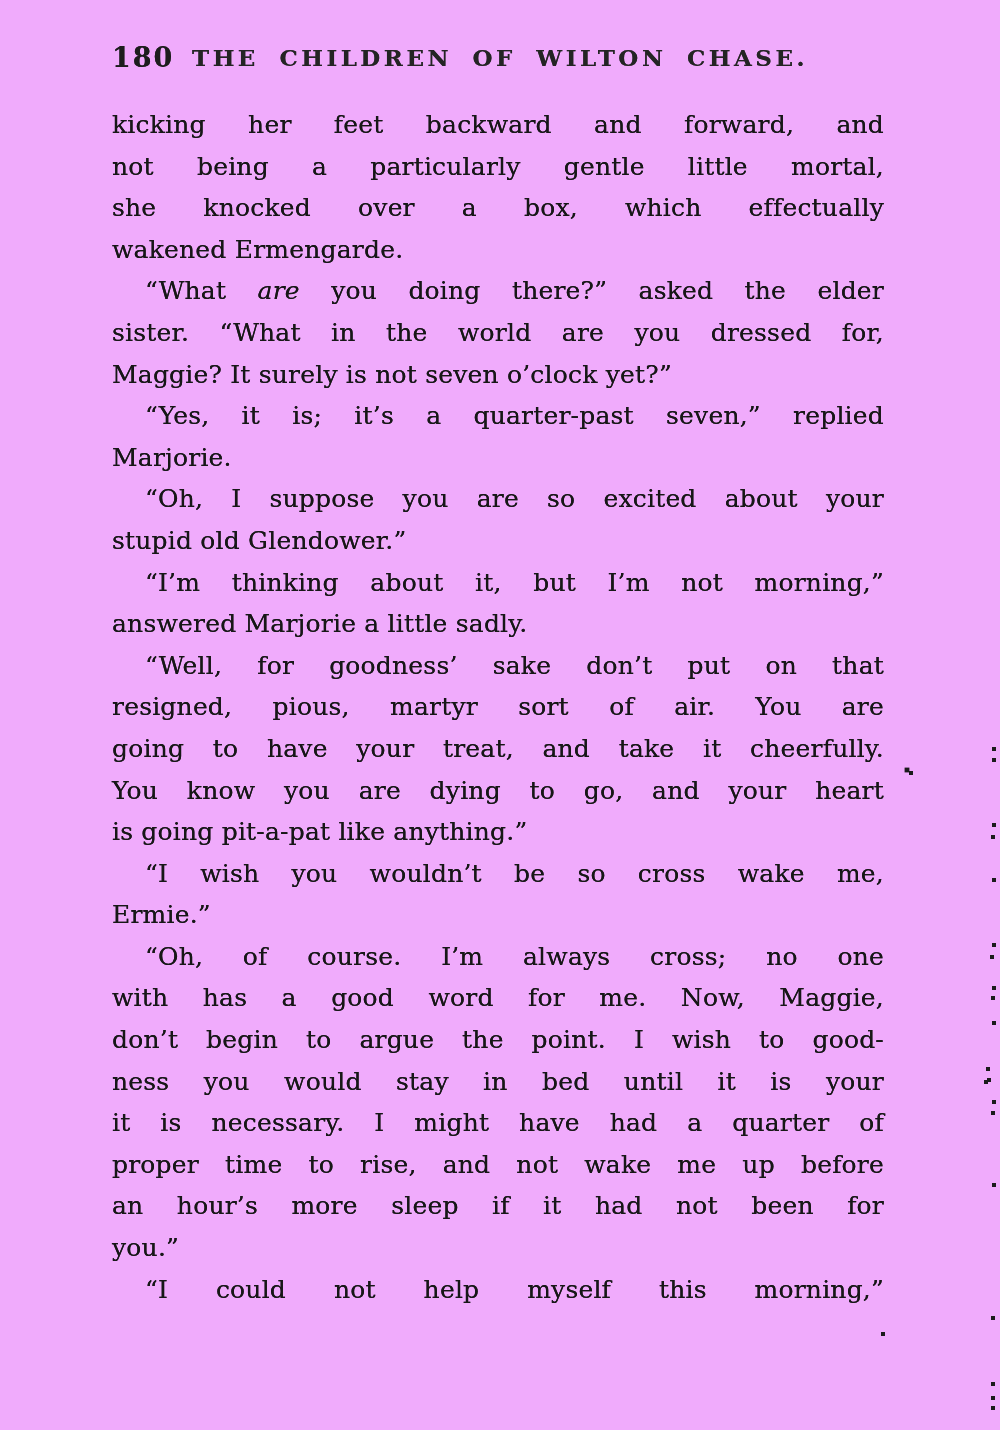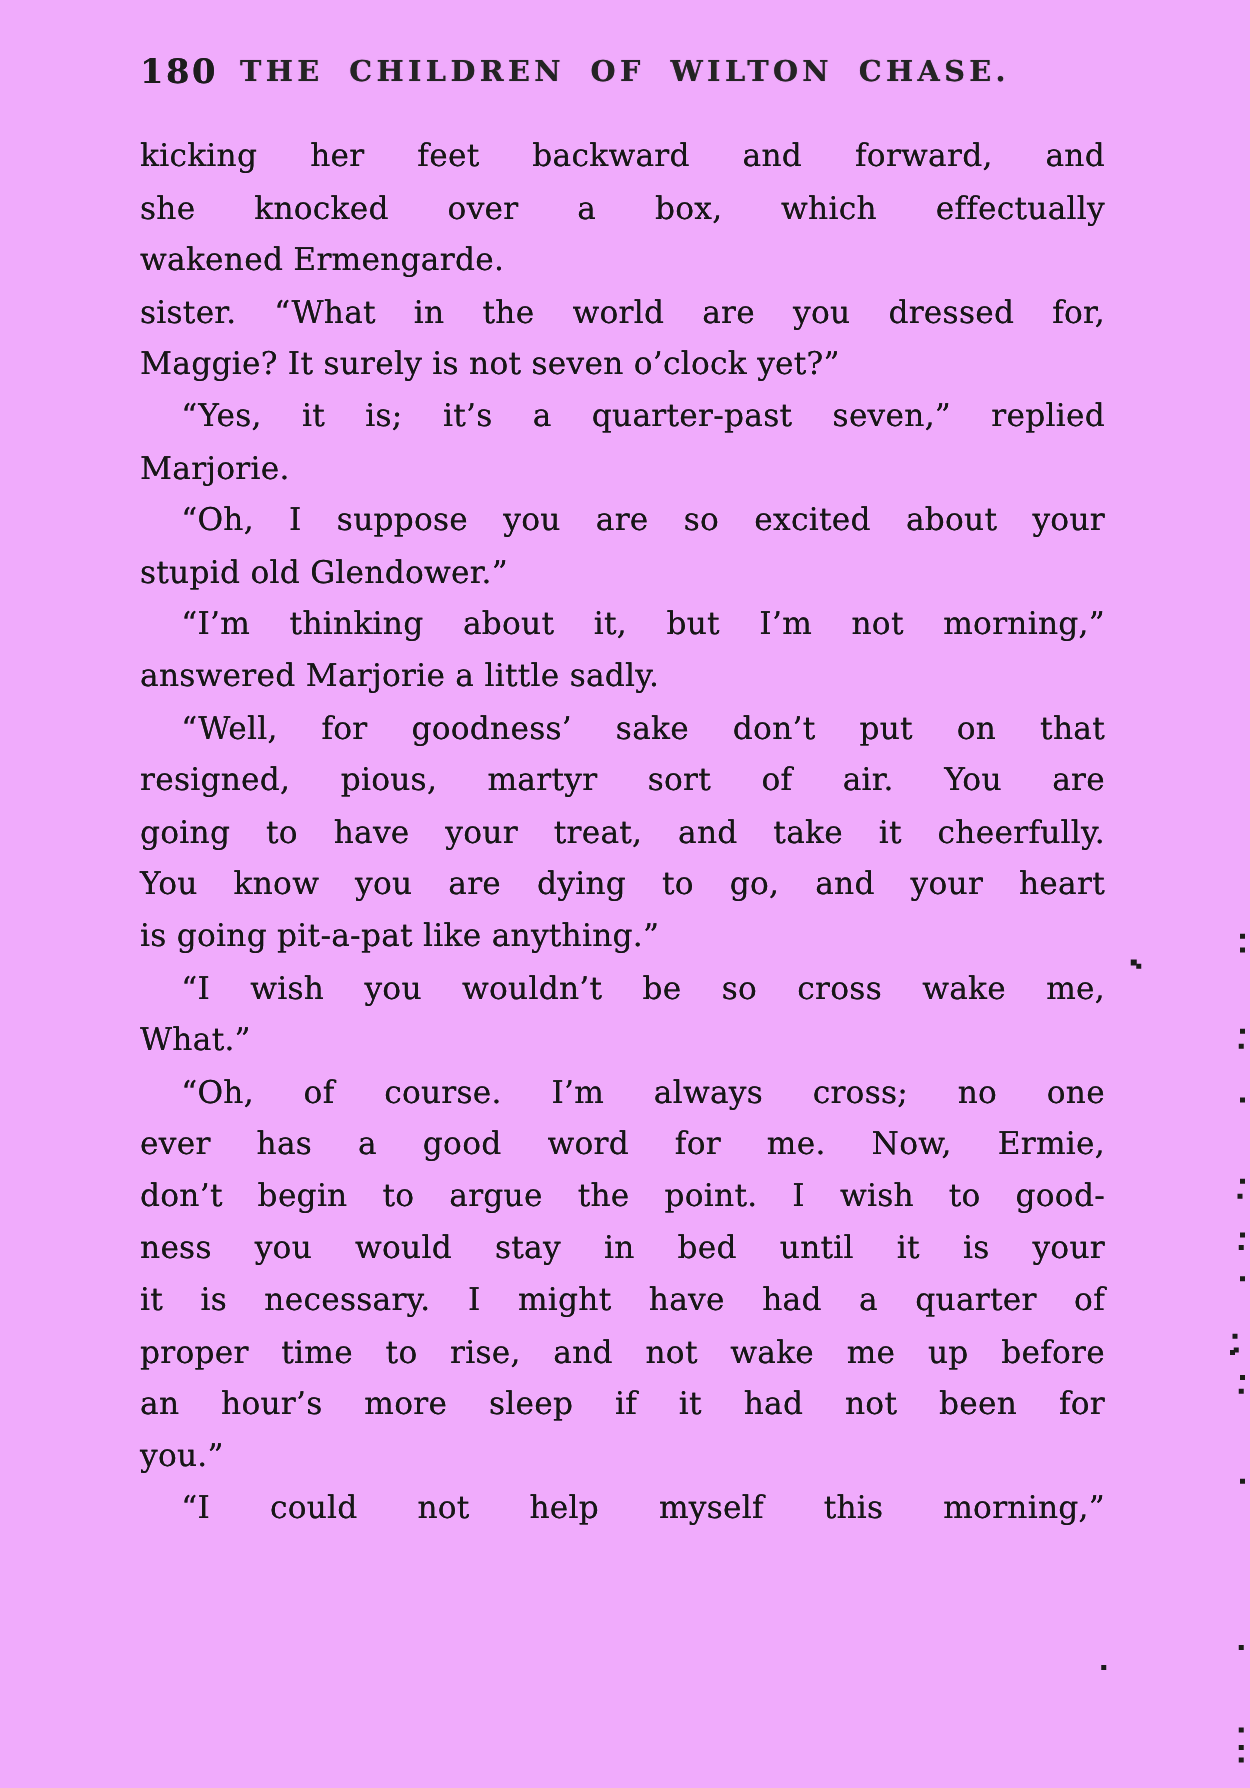--- a/index.html
+++ b/index.html
@@ -108,24 +108,26 @@
 
 <div class="page">
   <header class="running-head">
     <span class="page-number">180</span>
     <span class="running-title">THE CHILDREN OF WILTON CHASE.</span>
   </header>
 
   <main class="text-block" id="text-block">
       <div class="paragraph">
         <div class="line firstline">kicking her feet backward and forward, and</div>
+        <div class="line">not being a particularly gentle little mortal,</div>
         <div class="line">she knocked over a box, which effectually</div>
         <div class="line lastline">wakened Ermengarde.</div>
       </div>
       <div class="paragraph indent">
+        <div class="line firstline">“What <i>are</i> you doing there?” asked the elder</div>
         <div class="line">sister. “What in the world are you dressed for,</div>
         <div class="line lastline">Maggie? It surely is not seven o’clock yet?”</div>
       </div>
       <div class="paragraph indent">
         <div class="line firstline">“Yes, it is; it’s a quarter-past seven,” replied</div>
         <div class="line lastline">Marjorie.</div>
       </div>
       <div class="paragraph indent">
         <div class="line firstline">“Oh, I suppose you are so excited about your</div>
         <div class="line lastline">stupid old Glendower.”</div>
@@ -136,25 +138,25 @@
       </div>
       <div class="paragraph indent">
         <div class="line firstline">“Well, for goodness’ sake don’t put on that</div>
         <div class="line">resigned, pious, martyr sort of air. You are</div>
         <div class="line">going to have your treat, and take it cheerfully.</div>
         <div class="line">You know you are dying to go, and your heart</div>
         <div class="line lastline">is going pit-a-pat like anything.”</div>
       </div>
       <div class="paragraph indent">
         <div class="line firstline">“I wish you wouldn’t be so cross wake me,</div>
-        <div class="line lastline">What.”</div>
+        <div class="line lastline">Ermie.”</div>
       </div>
       <div class="paragraph indent">
         <div class="line firstline">“Oh, of course. I’m always cross; no one</div>
-        <div class="line">ever has a good word for me. Now, Ermie,</div>
+        <div class="line">with has a good word for me. Now, Maggie,</div>
         <div class="line">don’t begin to argue the point. I wish to good-</div>
         <div class="line">ness you would stay in bed until it is your</div>
         <div class="line">it is necessary. I might have had a quarter of</div>
         <div class="line">proper time to rise, and not wake me up before</div>
         <div class="line">an hour’s more sleep if it had not been for</div>
         <div class="line lastline">you.”</div>
       </div>
       <div class="paragraph indent">
         <div class="line firstline">“I could not help myself this morning,”</div>
       </div>

